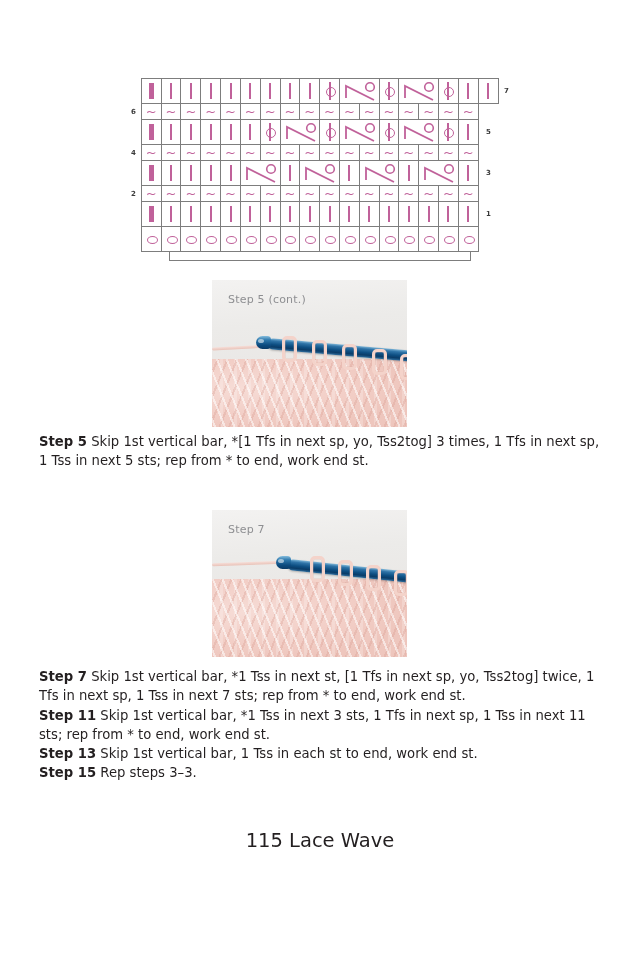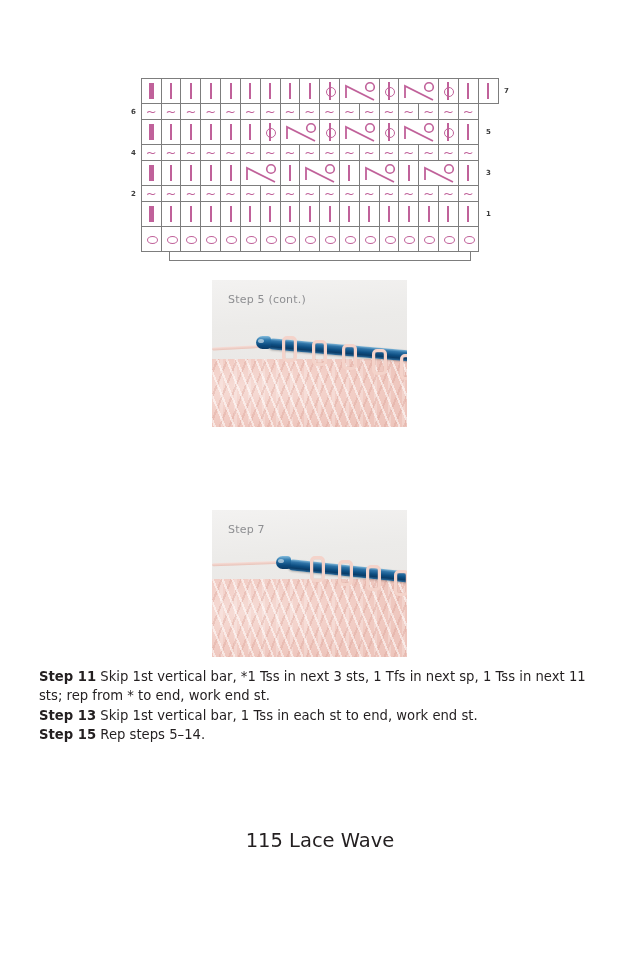--- a/index.html
+++ b/index.html
@@ -791,20 +791,22 @@
   <div class="hook-head" style="left:64px; top:46px;"></div>
   <div class="hook" style="left:76px; top:49px; width:150px; transform:rotate(6deg); transform-origin:left center;"></div>
   <div class="loop" style="left:98px; top:46px;"></div>
   <div class="loop" style="left:126px; top:50px;"></div>
   <div class="loop" style="left:154px; top:55px;"></div>
   <div class="loop" style="left:182px; top:60px;"></div>
   <div class="photo-caption">Step 7</div>
 </div>
 
 <div class="textblock" id="text-top">
+    <p class="step-line"><b>Step 5</b><span> Skip 1st vertical bar, *[1 Tfs in next sp, yo, Tss2tog] 3 times, 1 Tfs in next sp, 1 Tss in next 5 sts; rep from * to end, work end st.</span></p>
   </div>
 <div class="textblock" id="text-bottom">
+    <p class="step-line"><b>Step 7</b><span> Skip 1st vertical bar, *1 Tss in next st, [1 Tfs in next sp, yo, Tss2tog] twice, 1 Tfs in next sp, 1 Tss in next 7 sts; rep from * to end, work end st.</span></p>
     <p class="step-line"><b>Step 11</b><span> Skip 1st vertical bar, *1 Tss in next 3 sts, 1 Tfs in next sp, 1 Tss in next 11 sts; rep from * to end, work end st.</span></p>
     <p class="step-line"><b>Step 13</b><span> Skip 1st vertical bar, 1 Tss in each st to end, work end st.</span></p>
-    <p class="step-line"><b>Step 15</b><span> Rep steps 5–14.</span></p>
+    <p class="step-line"><b>Step 15</b><span> Rep steps 3–3.</span></p>
   </div>
 
 <div id="pattern-title">115 Lace Wave</div>
 
 </body></html>

